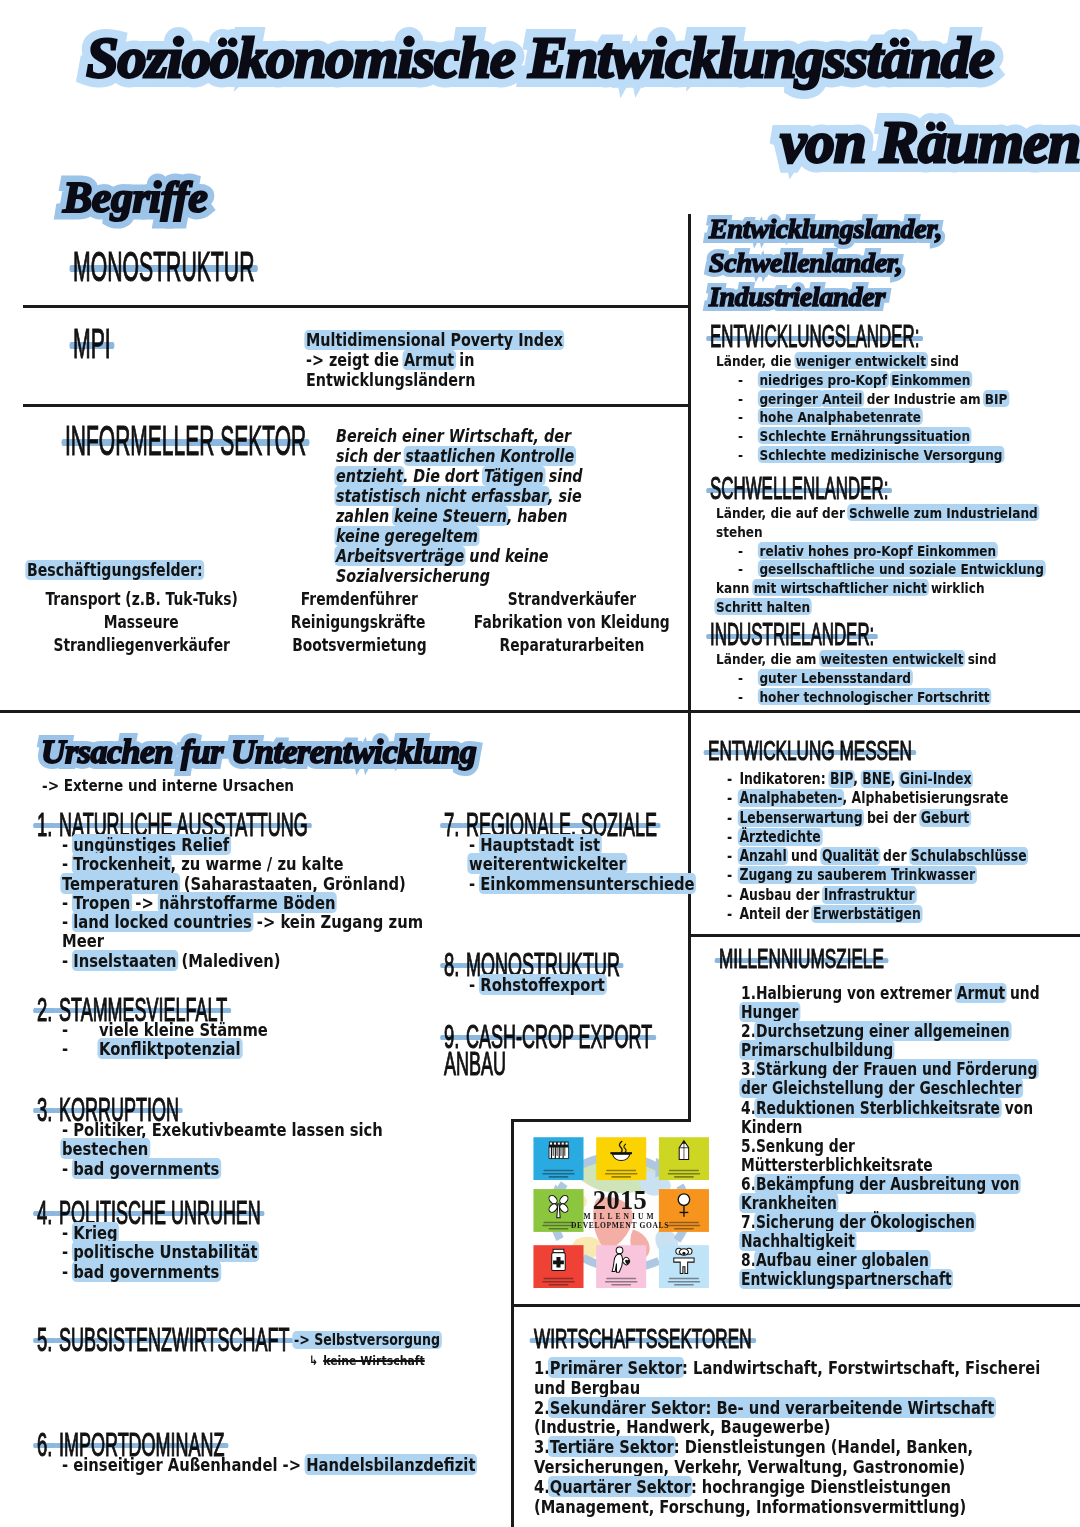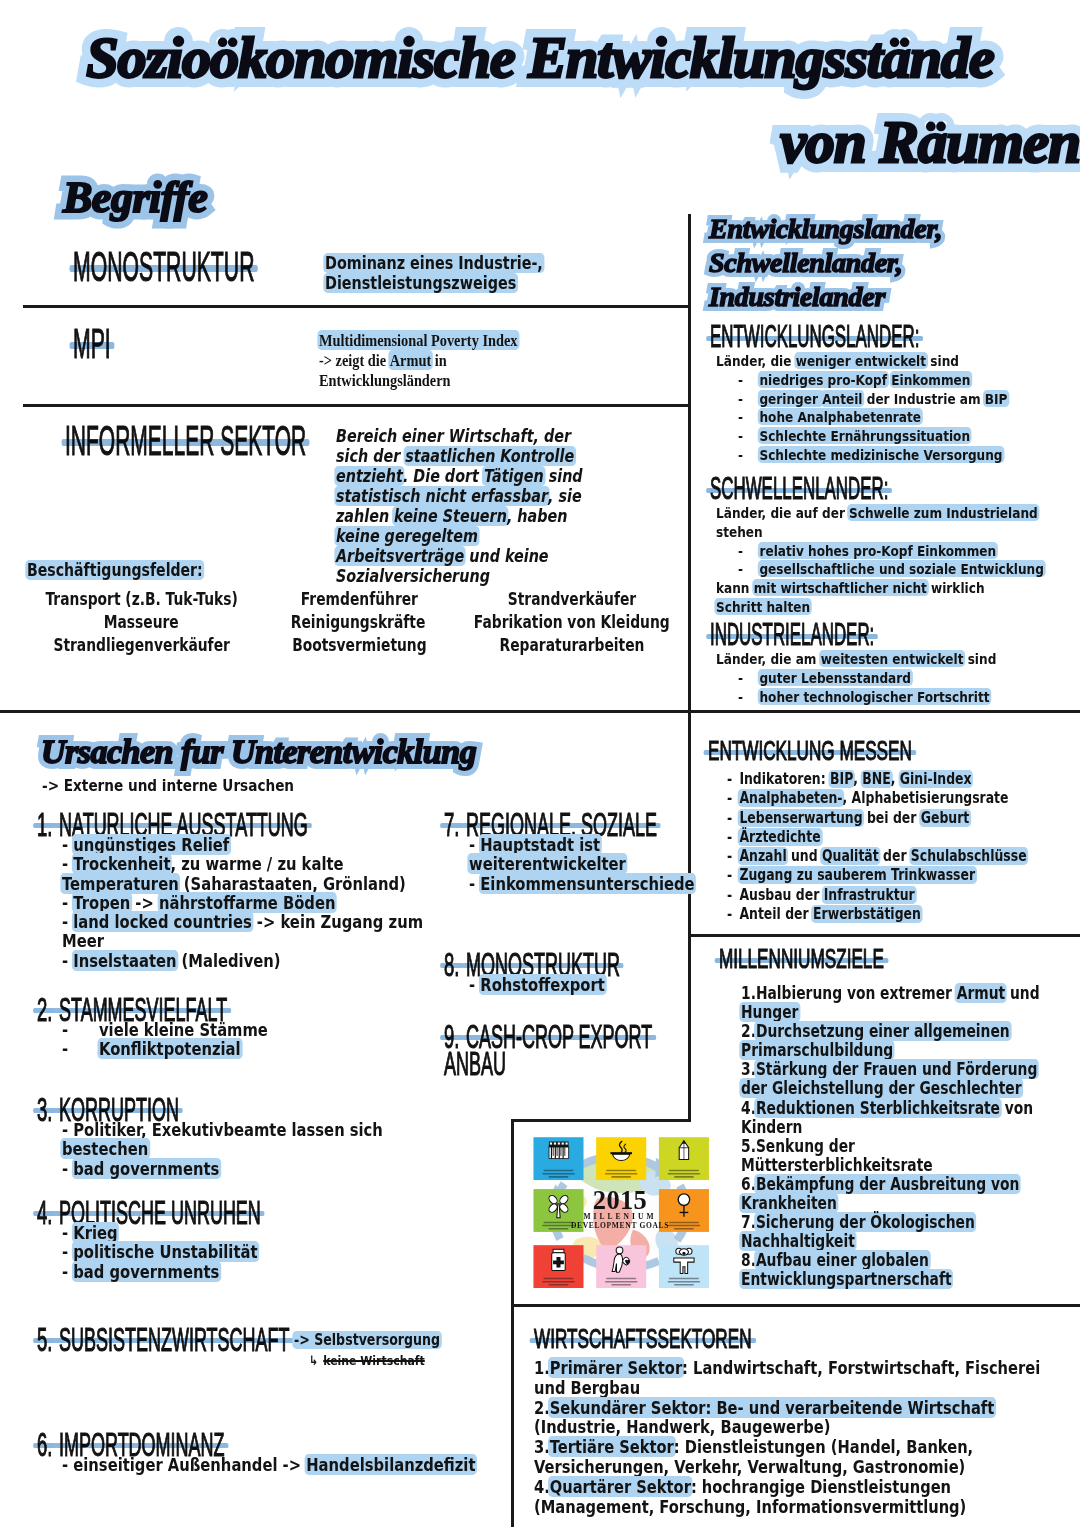--- a/index.html
+++ b/index.html
@@ -115,26 +115,22 @@
   <div class="rule" style="left:688px;top:934px;width:392px;height:2.5px;"></div>
   <div class="rule" style="left:511px;top:1119px;width:179px;height:2.5px;"></div>
   <div class="vrule" style="left:511px;top:1119px;height:187px;"></div>
   <div class="rule" style="left:511px;top:1304px;width:569px;height:2.5px;"></div>
   <div class="vrule" style="left:511px;top:1304px;height:223px;"></div>
 
   <div class="abs" style="left:63px;top:173px;">
     <span class="scripthl hbeg"><span class="bg script">Begriffe</span><span class="tx script">Begriffe</span></span>
   </div>
   <div class="abs caps striped term" style="left:73px;top:245px;transform:scaleX(0.505);">MONOSTRUKTUR</div>
-  <div class="abs desc hw" style="left:325px;top:253px;">
-    <div class="ln"><span class="hl">Dominanz eines Industrie-,</span></div>
-    <div class="ln"><span class="hl">Dienstleistungszweiges</span></div>
-  </div>
   <div class="abs caps striped term" style="left:73px;top:322px;transform:scaleX(0.505);">MPI</div>
-  <div class="abs desc hw" style="left:319px;top:330px;font-family:Liberation Serif, serif;">
+  <div class="abs desc hw" style="left:306px;top:330px;">
     <div class="ln"><span class="hl">Multidimensional Poverty Index</span></div>
     <div class="ln"><span class="nohl">-&gt; zeigt die </span><span class="hl">Armut</span><span class="nohl"> in</span></div>
     <div class="ln"><span class="nohl">Entwicklungsländern</span></div>
   </div>
   <div class="abs caps striped term" style="left:65px;top:419px;transform:scaleX(0.5);">INFORMELLER SEKTOR</div>
   <div class="abs desc hw" style="left:336px;top:426px;font-style:italic;">
     <div class="ln"><span class="nohl">Bereich einer Wirtschaft, der</span></div>
     <div class="ln"><span class="nohl">sich der </span><span class="hl">staatlichen Kontrolle</span></div>
     <div class="ln"><span class="hl">entzieht</span><span class="nohl">. Die dort </span><span class="hl">Tätigen</span><span class="nohl"> sind</span></div>
     <div class="ln"><span class="hl">statistisch nicht erfassbar</span><span class="nohl">, sie</span></div>

